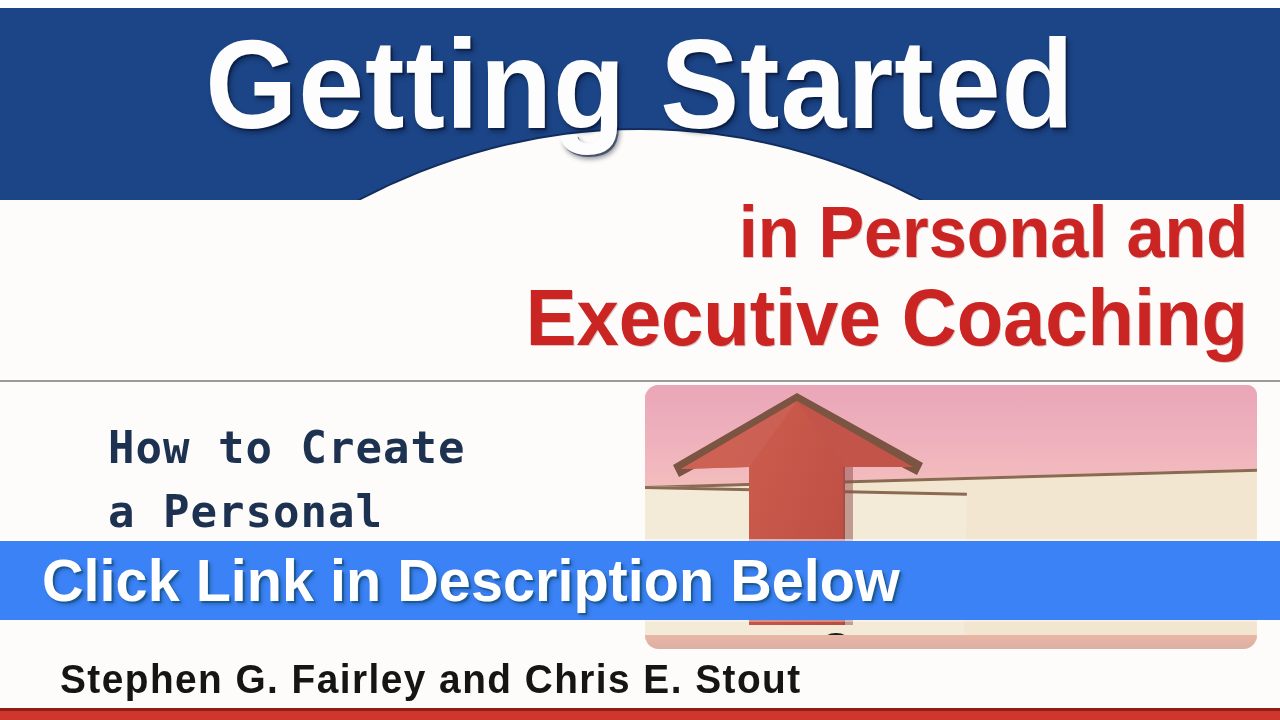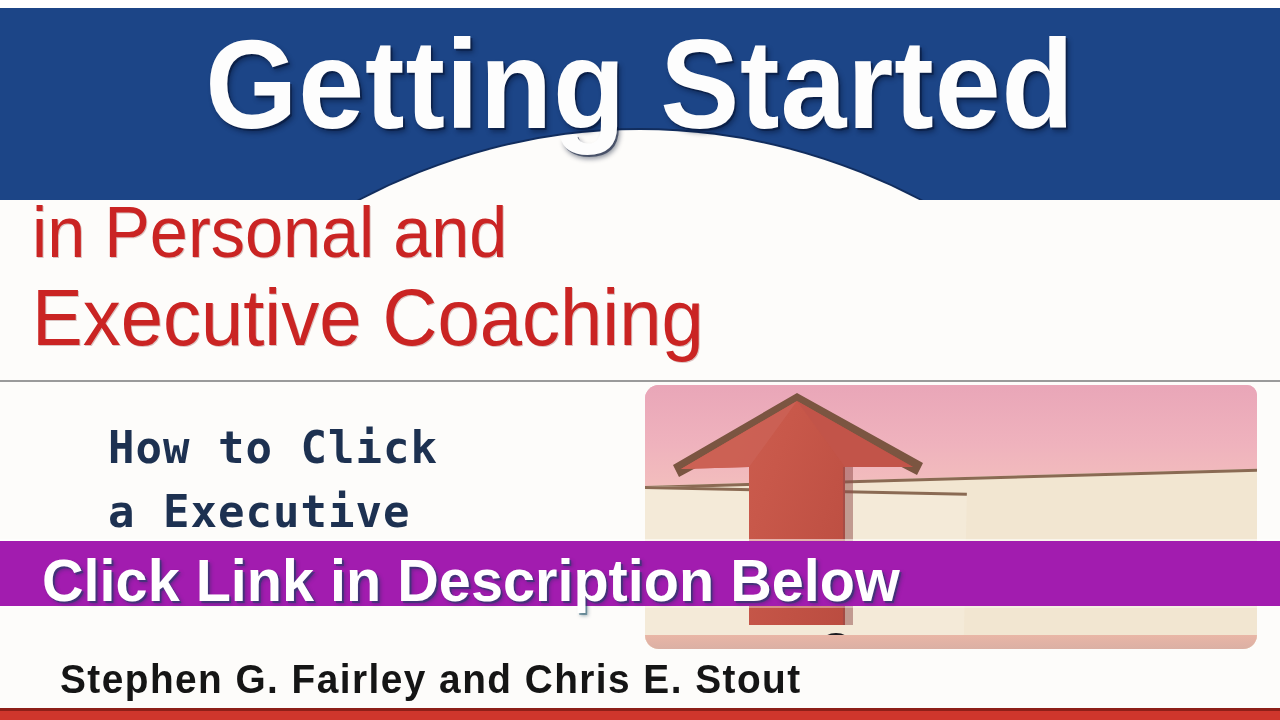--- a/index.html
+++ b/index.html
@@ -60,24 +60,24 @@
       3px 4px 5px rgba(5,16,42,0.45);
     white-space: nowrap;
   }
 
   
   .subtitle-block {
     position: absolute;
     left: 0;
     top: 182px;
     width: 1280px;
-    text-align: left;
+    text-align: right;
     color: #ca2423;
     font-family: "Liberation Sans Narrow", "Liberation Sans", sans-serif;
-    font-weight: 400;
+    font-weight: 700;
     letter-spacing: 0px;
   }
   .subtitle-line1 {
     font-size: 72px;
     line-height: 84px;
     transform: scaleX(0.95);
     white-space: nowrap;
     text-shadow: 1px 1px 0 rgba(120,20,20,0.25);
   }
   .subtitle-line2 {
@@ -190,22 +190,22 @@
     height: 14px;
     background: linear-gradient(to bottom, #e9b6a6, #dbb0a4);
   }
 
   
   .cyan-banner {
     position: absolute;
     left: 0;
     top: 533px;
     width: 1280px;
-    height: 65px;
-    background: #a21caf;
+    height: 79px;
+    background: #3b82f6;
     box-shadow: 0 -2px 0 rgba(255,255,255,0.55), 0 2px 0 rgba(255,255,255,0.35);
   }
   .cyan-banner-text {
     position: absolute;
     left: 42px;
     top: 3px;
     color: #ffffff;
     font-family: "Liberation Sans Narrow", "Liberation Sans", sans-serif;
     font-weight: 700;
     font-size: 60px;
@@ -265,22 +265,22 @@
   <div class="main-title">Getting Started</div>
 
   <div class="subtitle-block">
     <div class="subtitle-line1">in Personal and</div>
     <div class="subtitle-line2">Executive Coaching</div>
   </div>
 
   <div class="divider-rule"></div>
 
   <div class="tagline">
-    <span class="tagline-line">How to Click</span>
-    <span class="tagline-line">a Executive</span>
+    <span class="tagline-line">How to Create</span>
+    <span class="tagline-line">a Personal</span>
   </div>
 
   <div class="illustration">
     <div class="illus-sky"></div>
     <div class="illus-ground"></div>
     <div class="illus-ground2"></div>
 
     <svg class="illus-arrow" viewBox="0 0 260 262">
       <defs>
         <linearGradient id="arrGrad" x1="0" y1="0" x2="1" y2="0.35">

